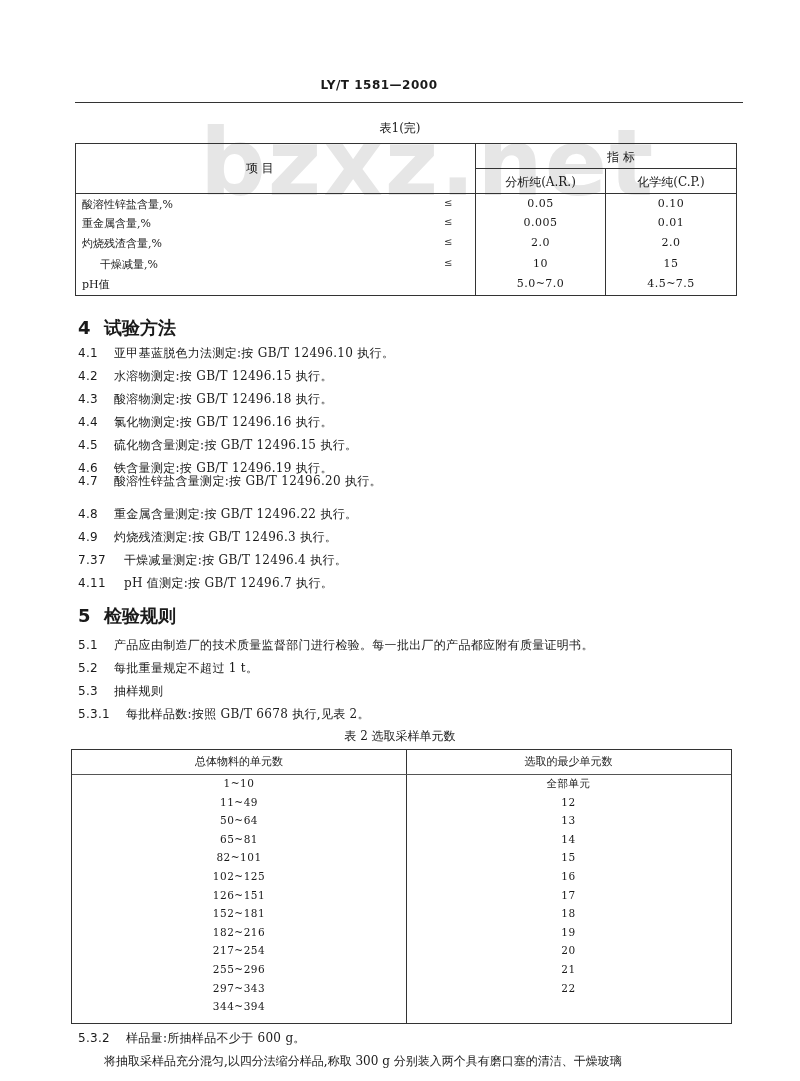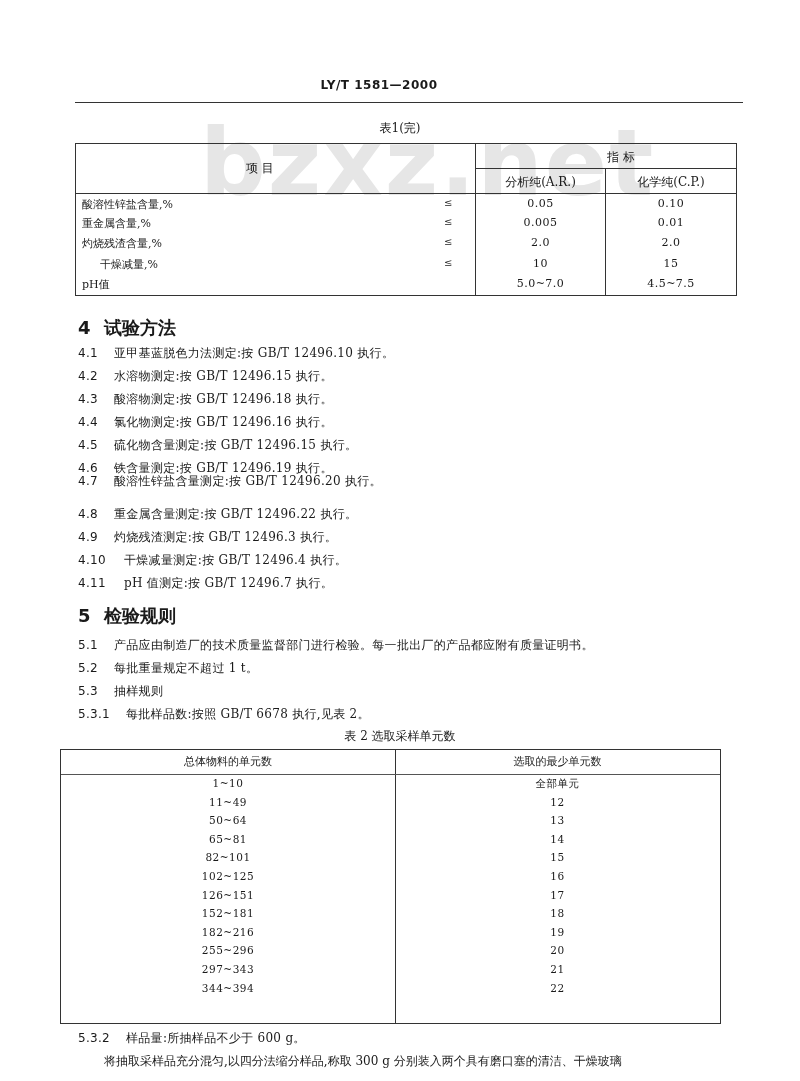--- a/index.html
+++ b/index.html
@@ -34,21 +34,21 @@
 
   .sec-title { font-size: 18px; font-weight: bold; left: 78px; z-index: 2; }
   .sec-title .no { display: inline-block; width: 26px; font-family: "DejaVu Sans", "Liberation Sans", sans-serif; }
   .para { left: 78px; font-size: 12px; white-space: nowrap; z-index: 2; letter-spacing: 0.3px; }
   .para .no { display: inline-block; width: 36px; font-family: "DejaVu Sans", "Liberation Sans", sans-serif; }
   .para .no.wide { width: 46px; }
   .para .no.sub { width: 48px; }
   .indent { left: 104px; font-size: 12px; white-space: nowrap; z-index: 2; }
 
   
-  .t2 { left: 60px; top: 749px; width: 661px; height: 275px; border: 1.5px solid #333; box-sizing: border-box; z-index: 2; }
+  .t2 { left: 71px; top: 749px; width: 661px; height: 275px; border: 1.5px solid #333; box-sizing: border-box; z-index: 2; }
   .t2 .vline { position: absolute; top: 0; bottom: 0; left: 334px; width: 1px; background: #333; }
   .t2 .hline { position: absolute; left: 0; right: 0; top: 24px; height: 1px; background: #555; }
   .t2 .col { position: absolute; top: 0; }
   .t2 .row { height: 18.6px; line-height: 18.6px; text-align: center; font-size: 10.5px; letter-spacing: 0.5px; }
   .t2 .th { height: 24px; line-height: 24px; text-align: center; font-size: 11px; }
   .margin-tick { position: absolute; left: 735px; top: 940px; width: 2px; height: 26px; background: #fff; z-index: 3; }
 </style>
 </head>
 <body>
 
@@ -101,21 +101,21 @@
 
 <div class="abs para" style="top:345px;"><span class="no">4.1</span><span>亚甲基蓝脱色力法测定:按 GB/T 12496.10 执行。</span></div>
 <div class="abs para" style="top:368px;"><span class="no">4.2</span><span>水溶物测定:按 GB/T 12496.15 执行。</span></div>
 <div class="abs para" style="top:391px;"><span class="no">4.3</span><span>酸溶物测定:按 GB/T 12496.18 执行。</span></div>
 <div class="abs para" style="top:414px;"><span class="no">4.4</span><span>氯化物测定:按 GB/T 12496.16 执行。</span></div>
 <div class="abs para" style="top:437px;"><span class="no">4.5</span><span>硫化物含量测定:按 GB/T 12496.15 执行。</span></div>
 <div class="abs para" style="top:460px;"><span class="no">4.6</span><span>铁含量测定:按 GB/T 12496.19 执行。</span></div>
 <div class="abs para" style="top:473px;"><span class="no">4.7</span><span>酸溶性锌盐含量测定:按 GB/T 12496.20 执行。</span></div>
 <div class="abs para" style="top:506px;"><span class="no">4.8</span><span>重金属含量测定:按 GB/T 12496.22 执行。</span></div>
 <div class="abs para" style="top:529px;"><span class="no">4.9</span><span>灼烧残渣测定:按 GB/T 12496.3 执行。</span></div>
-<div class="abs para" style="top:552px;"><span class="no wide">4.10</span><span>干燥减量测定:按 GB/T 12496.4 执行。</span></div>
+<div class="abs para" style="top:552px;"><span class="no wide">7.37</span><span>干燥减量测定:按 GB/T 12496.4 执行。</span></div>
 <div class="abs para" style="top:575px;"><span class="no wide">4.11</span><span>pH 值测定:按 GB/T 12496.7 执行。</span></div>
 
 <div class="abs sec-title" style="top:604px;">
   <span class="no">5</span><span>检验规则</span>
 </div>
 <div class="abs para" style="top:637px;"><span class="no">5.1</span><span>产品应由制造厂的技术质量监督部门进行检验。每一批出厂的产品都应附有质量证明书。</span></div>
 <div class="abs para" style="top:660px;"><span class="no">5.2</span><span>每批重量规定不超过 1 t。</span></div>
 <div class="abs para" style="top:683px;"><span class="no">5.3</span><span>抽样规则</span></div>
 <div class="abs para" style="top:706px;"><span class="no sub">5.3.1</span><span>每批样品数:按照 GB/T 6678 执行,见表 2。</span></div>
 
@@ -128,20 +128,21 @@
     <div class="th">总体物料的单元数</div>
     <div class="row">1~10</div>
     <div class="row">11~49</div>
     <div class="row">50~64</div>
     <div class="row">65~81</div>
     <div class="row">82~101</div>
     <div class="row">102~125</div>
     <div class="row">126~151</div>
     <div class="row">152~181</div>
     <div class="row">182~216</div>
+    <div class="row">217~254</div>
     <div class="row">255~296</div>
     <div class="row">297~343</div>
     <div class="row">344~394</div>
   </div>
   <div class="col" style="left:335px; width:323px;">
     <div class="th">选取的最少单元数</div>
     <div class="row">全部单元</div>
     <div class="row">12</div>
     <div class="row">13</div>
     <div class="row">14</div>

